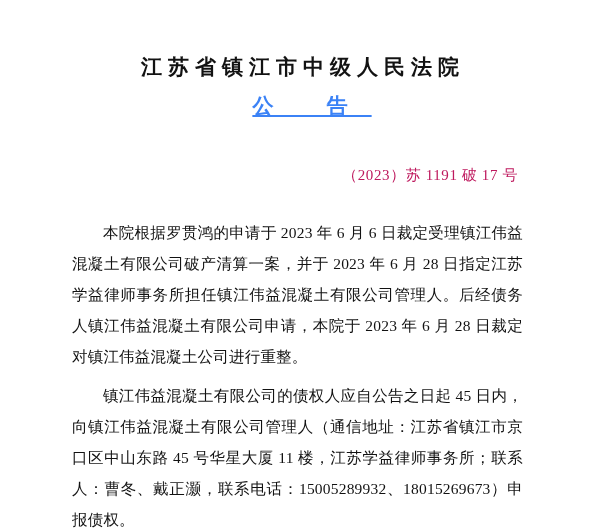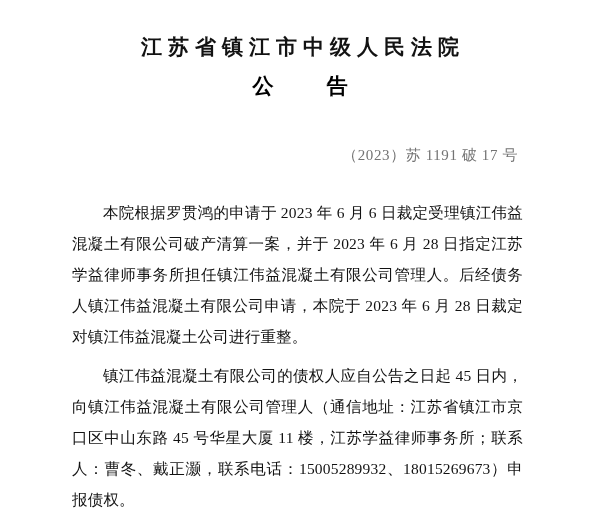--- a/index.html
+++ b/index.html
@@ -11,50 +11,51 @@
     height: 531px;
     background: #ffffff;
     font-family: "Liberation Serif", "DejaVu Serif", serif;
     color: #1a1a1a;
     overflow: hidden;
   }
   .page {
     width: 600px;
     height: 531px;
     box-sizing: border-box;
-    padding: 20px 72px 0 72px;
+    padding: 40px 72px 0 72px;
     position: relative;
   }
   .title-block {
     text-align: center;
     margin-top: 10px;
   }
   .title-line-1 {
     font-size: 21px;
     font-weight: bold;
     letter-spacing: 6px;
     line-height: 34px;
     color: #121212;
     text-indent: 6px;
   }
   .title-line-2 {
     font-size: 21px;
     font-weight: bold;
     letter-spacing: 24px;
     line-height: 36px;
-    color: #000000;
+    color: #3b82f6;
     text-indent: 24px;
     margin-top: 4px;
+    text-decoration: underline;
   }
   .case-no {
     margin-top: 42px;
     text-align: right;
     font-size: 15px;
     letter-spacing: 0.6px;
-    color: #737373;
+    color: #be185d;
     padding-right: 10px;
   }
   .body-block {
     margin-top: 32px;
   }
   .para {
     font-size: 15.5px;
     line-height: 31px;
     text-align: justify;
     text-justify: inter-ideograph;

